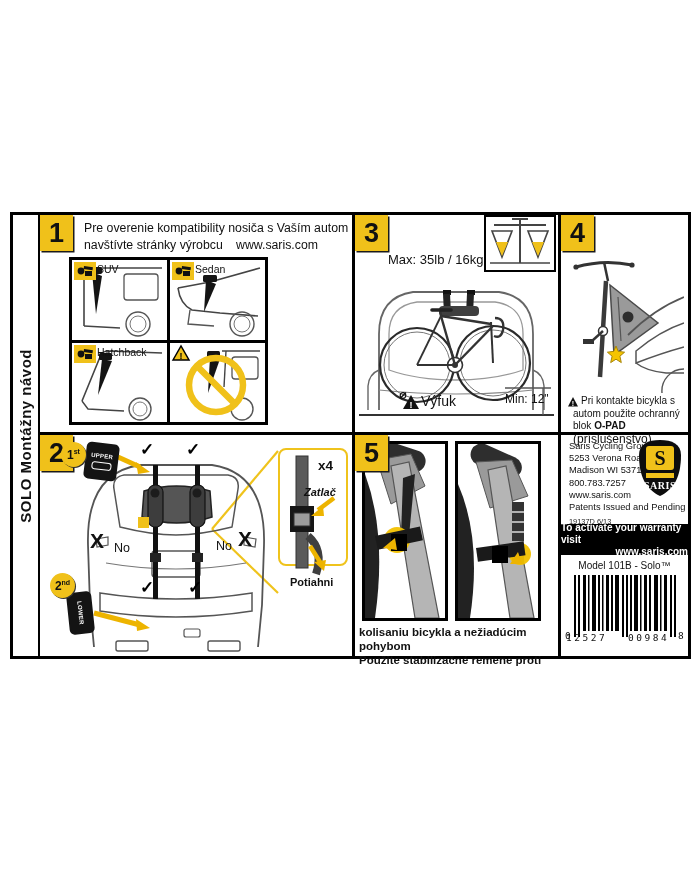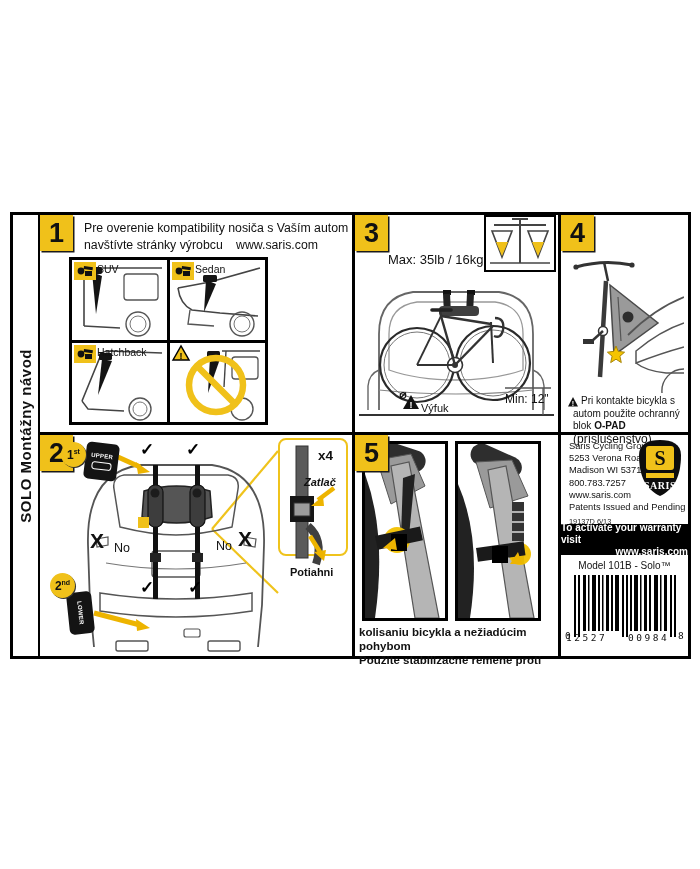--- a/index.html
+++ b/index.html
@@ -13,36 +13,36 @@
   .sidebar-label{writing-mode:vertical-rl;transform:rotate(180deg);font-weight:bold;font-size:15px;letter-spacing:.5px;white-space:nowrap;}
   .abs{position:absolute;}
   .t12{font-size:12.3px;line-height:17px;}
   .panel-grid{position:absolute;left:29px;top:42px;width:199px;height:168px;background:#000;display:grid;grid-template-columns:1fr 1fr;grid-template-rows:1fr 1fr;gap:3px;padding:3px;box-sizing:border-box;}
   .panel{position:relative;background:#fff;overflow:hidden;}
   .panel-label{position:absolute;left:25px;top:3px;font-size:10.5px;}
   .mini-icon{position:absolute;left:2px;top:2px;}
   .scalebox{position:absolute;left:129px;top:0;width:72px;height:57px;border:2px solid #000;box-sizing:border-box;background:#fff;}
   .maxlbl{position:absolute;left:33px;top:37px;font-size:13px;}
   .minlbl{position:absolute;left:150px;top:177px;font-size:12px;}
-  .vyfuklbl{position:absolute;left:66px;top:187px;font-size:11px;text-align:center;}
+  .vyfuklbl{position:absolute;left:66px;top:178px;font-size:14px;text-align:center;}
   .warn4{position:absolute;left:6px;top:180px;width:118px;font-size:10px;line-height:12.5px;}
   .warn4 .ln{display:flex;align-items:flex-start;gap:2px;}
   .warn4 .ind{margin-left:6px;}
   .small8{font-size:12px;}
   .check{position:absolute;font-size:17px;font-weight:bold;color:#000;}
   .xmark{position:absolute;font-size:21px;font-weight:900;}
   .nolbl{position:absolute;font-size:12.5px;}
   .ord{position:absolute;width:25px;height:25px;border-radius:50%;background:#F0C11A;display:flex;align-items:center;justify-content:center;font-size:12px;font-weight:bold;box-shadow:1px 1px 0 #333;z-index:5;}
   .ord sup{font-size:7px;vertical-align:super;}
   .buckle-up{position:absolute;left:45px;top:8px;width:33px;height:37px;background:#141414;border-radius:5px;transform:rotate(7deg);z-index:4;display:flex;flex-direction:column;align-items:center;justify-content:center;gap:3px;}
   .buckle-up .bt{color:#fff;font-size:6px;font-weight:bold;letter-spacing:.3px;}
   .buckle-up .slot{width:18px;height:6px;border:1.5px solid #fff;border-radius:3px;}
   .buckle-low{position:absolute;left:28px;top:157px;width:25px;height:42px;background:#141414;border-radius:5px;transform:rotate(-6deg);z-index:4;display:flex;align-items:center;justify-content:center;}
   .buckle-low .bt{color:#fff;font-size:6px;font-weight:bold;writing-mode:vertical-rl;letter-spacing:.3px;}
-  .callout{position:absolute;left:238px;top:3px;width:70px;height:118px;border:2.5px solid #EFC31C;border-radius:8px;box-sizing:border-box;background:#fff;z-index:4;}
+  .callout{position:absolute;left:238px;top:13px;width:70px;height:118px;border:2.5px solid #EFC31C;border-radius:8px;box-sizing:border-box;background:#fff;z-index:4;}
   .callout .x4{position:absolute;left:38px;top:8px;font-size:13.5px;font-weight:800;}
   .callout .push{position:absolute;left:24px;top:36px;font-size:11px;font-weight:800;font-style:italic;}
   .callout .pull{position:absolute;left:10px;top:126px;font-size:11px;font-weight:800;}
   .cap5{position:absolute;left:4px;top:190px;width:198px;font-size:11.5px;font-weight:bold;line-height:14px;}
   .addr{position:absolute;left:8px;top:5px;font-size:9.3px;line-height:12.2px;}
   .doccode{font-size:7.4px;margin-top:3px;color:#222;}
   .warrantybar{position:absolute;left:0;top:89px;width:127px;height:31px;background:#000;color:#fff;display:flex;flex-direction:column;align-items:flex-end;justify-content:center;font-size:10px;font-weight:bold;line-height:12px;}
   .modellbl{position:absolute;left:0;top:125px;width:127px;text-align:center;font-size:10px;}
   .upcwrap{position:absolute;left:5px;top:140px;width:118px;height:72px;}
   .upcdigit{position:absolute;font-family:"DejaVu Sans Mono",monospace;font-size:9.5px;}

